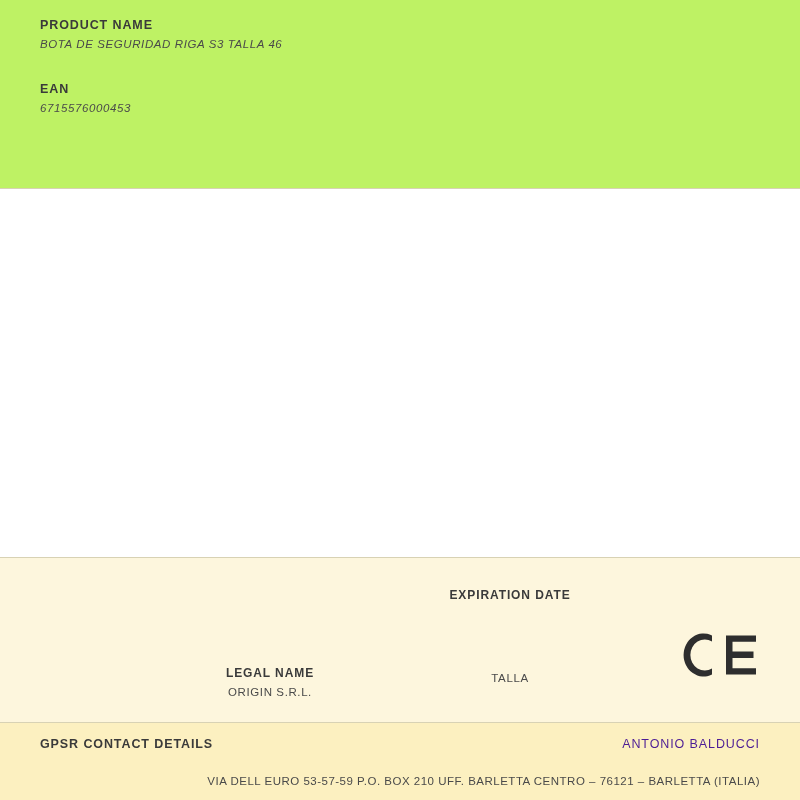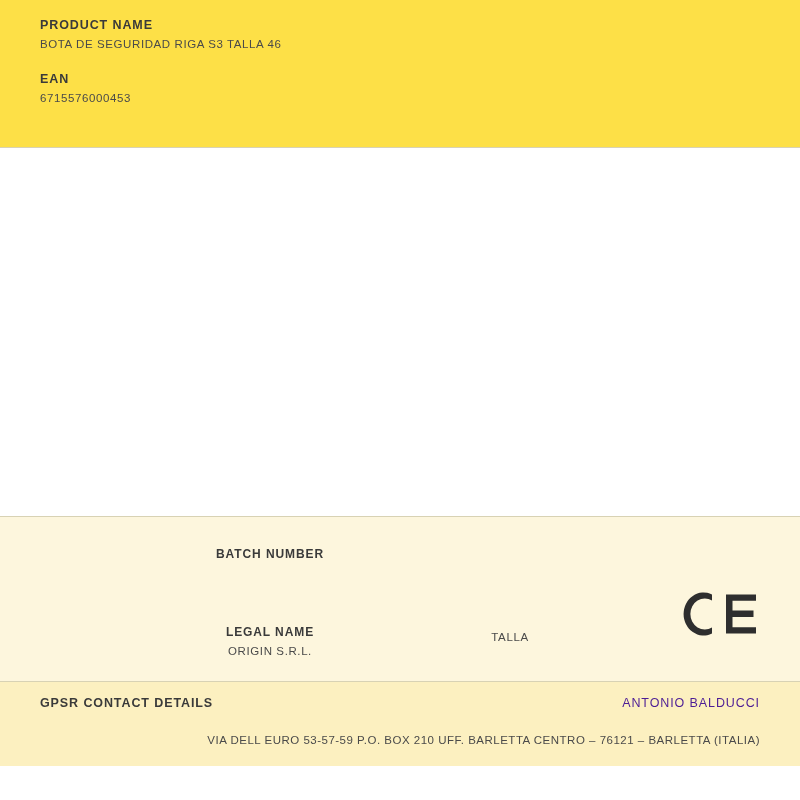--- a/index.html
+++ b/index.html
@@ -16,42 +16,43 @@
   }
   .page {
     position: relative;
     width: 800px;
     height: 800px;
     box-sizing: border-box;
   }
 
   
   .top-block {
-    background: #fde047;
+    background: #bef264;
     padding: 18px 40px 16px 40px;
     box-sizing: border-box;
-    height: 148px;
+    height: 189px;
     border-bottom: 1px solid #d8d2b4;
   }
   .field-label {
     font-size: 12.5px;
     font-weight: bold;
     letter-spacing: 0.9px;
     color: #3a3a3a;
     text-transform: uppercase;
     margin: 0 0 6px 0;
   }
   .field-value {
     font-size: 11.5px;
     letter-spacing: 0.6px;
     color: #4a4a4a;
     margin: 0;
+    font-style: italic;
   }
   .field-group + .field-group {
-    margin-top: 22px;
+    margin-top: 32px;
   }
 
   
   .middle-block {
     height: 368px;
     background: #ffffff;
     border-bottom: 1px solid #d8d2b4;
   }
 
   
@@ -153,21 +154,24 @@
       <p class="field-label">EAN</p>
       <p class="field-value">6715576000453</p>
     </div>
   </div>
 
   <div class="middle-block"></div>
 
   <div class="info-block">
     <div class="info-row first">
       <div class="info-cell">
-        <p class="info-label">BATCH NUMBER</p>
+        <p class="info-value"></p>
+      </div>
+      <div class="info-cell">
+        <p class="info-label">EXPIRATION DATE</p>
         <p class="info-value"></p>
       </div>
     </div>
     <div class="info-row second">
       <div class="info-cell">
         <p class="info-label">LEGAL NAME</p>
         <p class="info-value">ORIGIN S.R.L.</p>
       </div>
       <div class="info-cell">
         <p class="info-value">TALLA</p>

